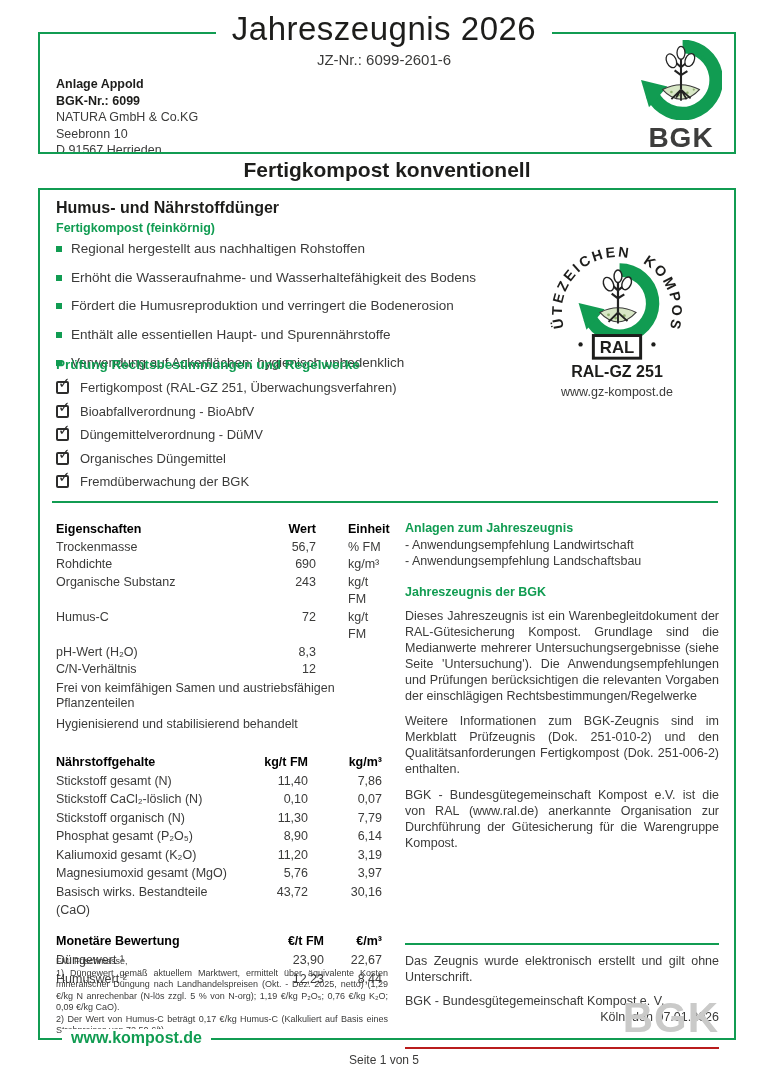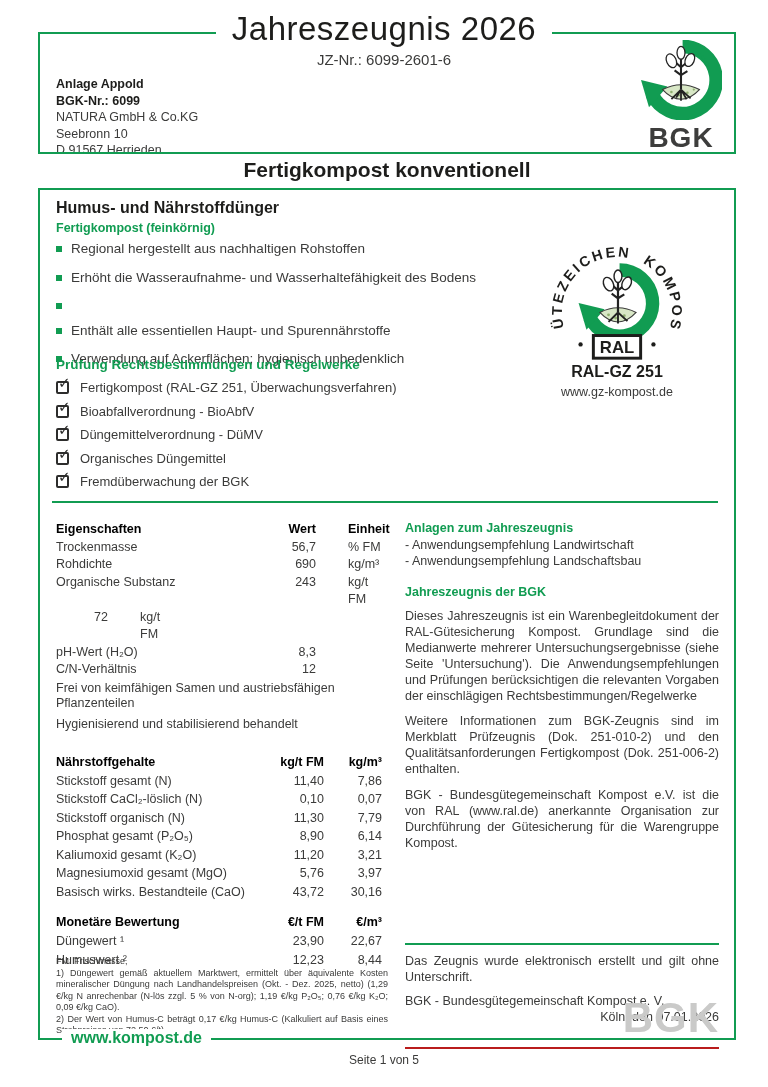--- a/index.html
+++ b/index.html
@@ -51,21 +51,21 @@
   .ral-seal { position:absolute; left:548px; top:240px; width:138px; text-align:center; }
   .ral-caption { position:absolute; left:548px; top:363px; width:138px; text-align:center; font-size:16px; font-weight:700; color:#1d1d1b; }
   .ral-url { position:absolute; left:548px; top:385px; width:138px; text-align:center; font-size:12.5px; color:#3b3b3a; }
   .divider { position:absolute; left:52px; top:501px; width:666px; height:2px; background:#119c52; }
   
   .col-left { position:absolute; left:56px; top:521px; width:326px; }
   .col-right { position:absolute; left:405px; top:521px; width:314px; }
   .tbl-head, .tbl-row { display:flex; font-size:12.5px; }
   .tbl-head { font-weight:700; color:#000000; }
   .sec-eigen .tbl-head, .sec-eigen .tbl-row { line-height:17.5px; }
-  .sec-naehr .tbl-head, .sec-naehr .tbl-row { line-height:18.5px; }
+  .sec-naehr .tbl-head, .sec-naehr .tbl-row { line-height:18.5px;gap:16px; }
   .sec-monet .tbl-head, .sec-monet .tbl-row { line-height:19px; }
   .c-name { flex:1; }
   .c-val { width:52px; text-align:right; }
   .c-unit-l { width:66px; padding-left:32px; text-align:left; }
   .c-unit-r { width:58px; text-align:right; }
   .tbl-notes { margin-top:2px; font-size:12.5px; line-height:15.5px; }
   .tbl-notes p { margin-bottom:5px; }
   .sec-naehr { margin-top:21px; }
   .sec-monet { margin-top:12px; }
   .green-h { font-size:12.5px; font-weight:700; color:#119c52; margin-bottom:2px; }
@@ -139,20 +139,21 @@
     <li>
       <span class="sq"></span>
       <span>Regional hergestellt aus nachhaltigen Rohstoffen</span>
     </li>
     <li>
       <span class="sq"></span>
       <span>Erhöht die Wasseraufnahme- und Wasserhaltefähigkeit des Bodens</span>
     </li>
     <li>
       <span class="sq"></span>
+      <span>Fördert die Humusreproduktion und verringert die Bodenerosion</span>
     </li>
     <li>
       <span class="sq"></span>
       <span>Enthält alle essentiellen Haupt- und Spurennährstoffe</span>
     </li>
     <li>
       <span class="sq"></span>
       <span>Verwendung auf Ackerflächen; hygienisch unbedenklich</span>
     </li>
   </ul>
@@ -242,20 +243,21 @@
           <span class="c-name">Rohdichte</span>
           <span class="c-val">690</span>
           <span class="c-unit-l">kg/m³</span>
         </div>
         <div class="tbl-row">
           <span class="c-name">Organische Substanz</span>
           <span class="c-val">243</span>
           <span class="c-unit-l">kg/t FM</span>
         </div>
         <div class="tbl-row">
+          <span class="c-name">Humus-C</span>
           <span class="c-val">72</span>
           <span class="c-unit-l">kg/t FM</span>
         </div>
         <div class="tbl-row">
           <span class="c-name">pH-Wert (H₂O)</span>
           <span class="c-val">8,3</span>
           <span class="c-unit-l"></span>
         </div>
         <div class="tbl-row">
           <span class="c-name">C/N-Verhältnis</span>
@@ -292,21 +294,21 @@
           <span class="c-unit-r">7,79</span>
         </div>
         <div class="tbl-row">
           <span class="c-name">Phosphat gesamt (P₂O₅)</span>
           <span class="c-val">8,90</span>
           <span class="c-unit-r">6,14</span>
         </div>
         <div class="tbl-row">
           <span class="c-name">Kaliumoxid gesamt (K₂O)</span>
           <span class="c-val">11,20</span>
-          <span class="c-unit-r">3,21</span>
+          <span class="c-unit-r">3,19</span>
         </div>
         <div class="tbl-row">
           <span class="c-name">Magnesiumoxid gesamt (MgO)</span>
           <span class="c-val">5,76</span>
           <span class="c-unit-r">3,97</span>
         </div>
         <div class="tbl-row">
           <span class="c-name">Basisch wirks. Bestandteile (CaO)</span>
           <span class="c-val">43,72</span>
           <span class="c-unit-r">30,16</span>

